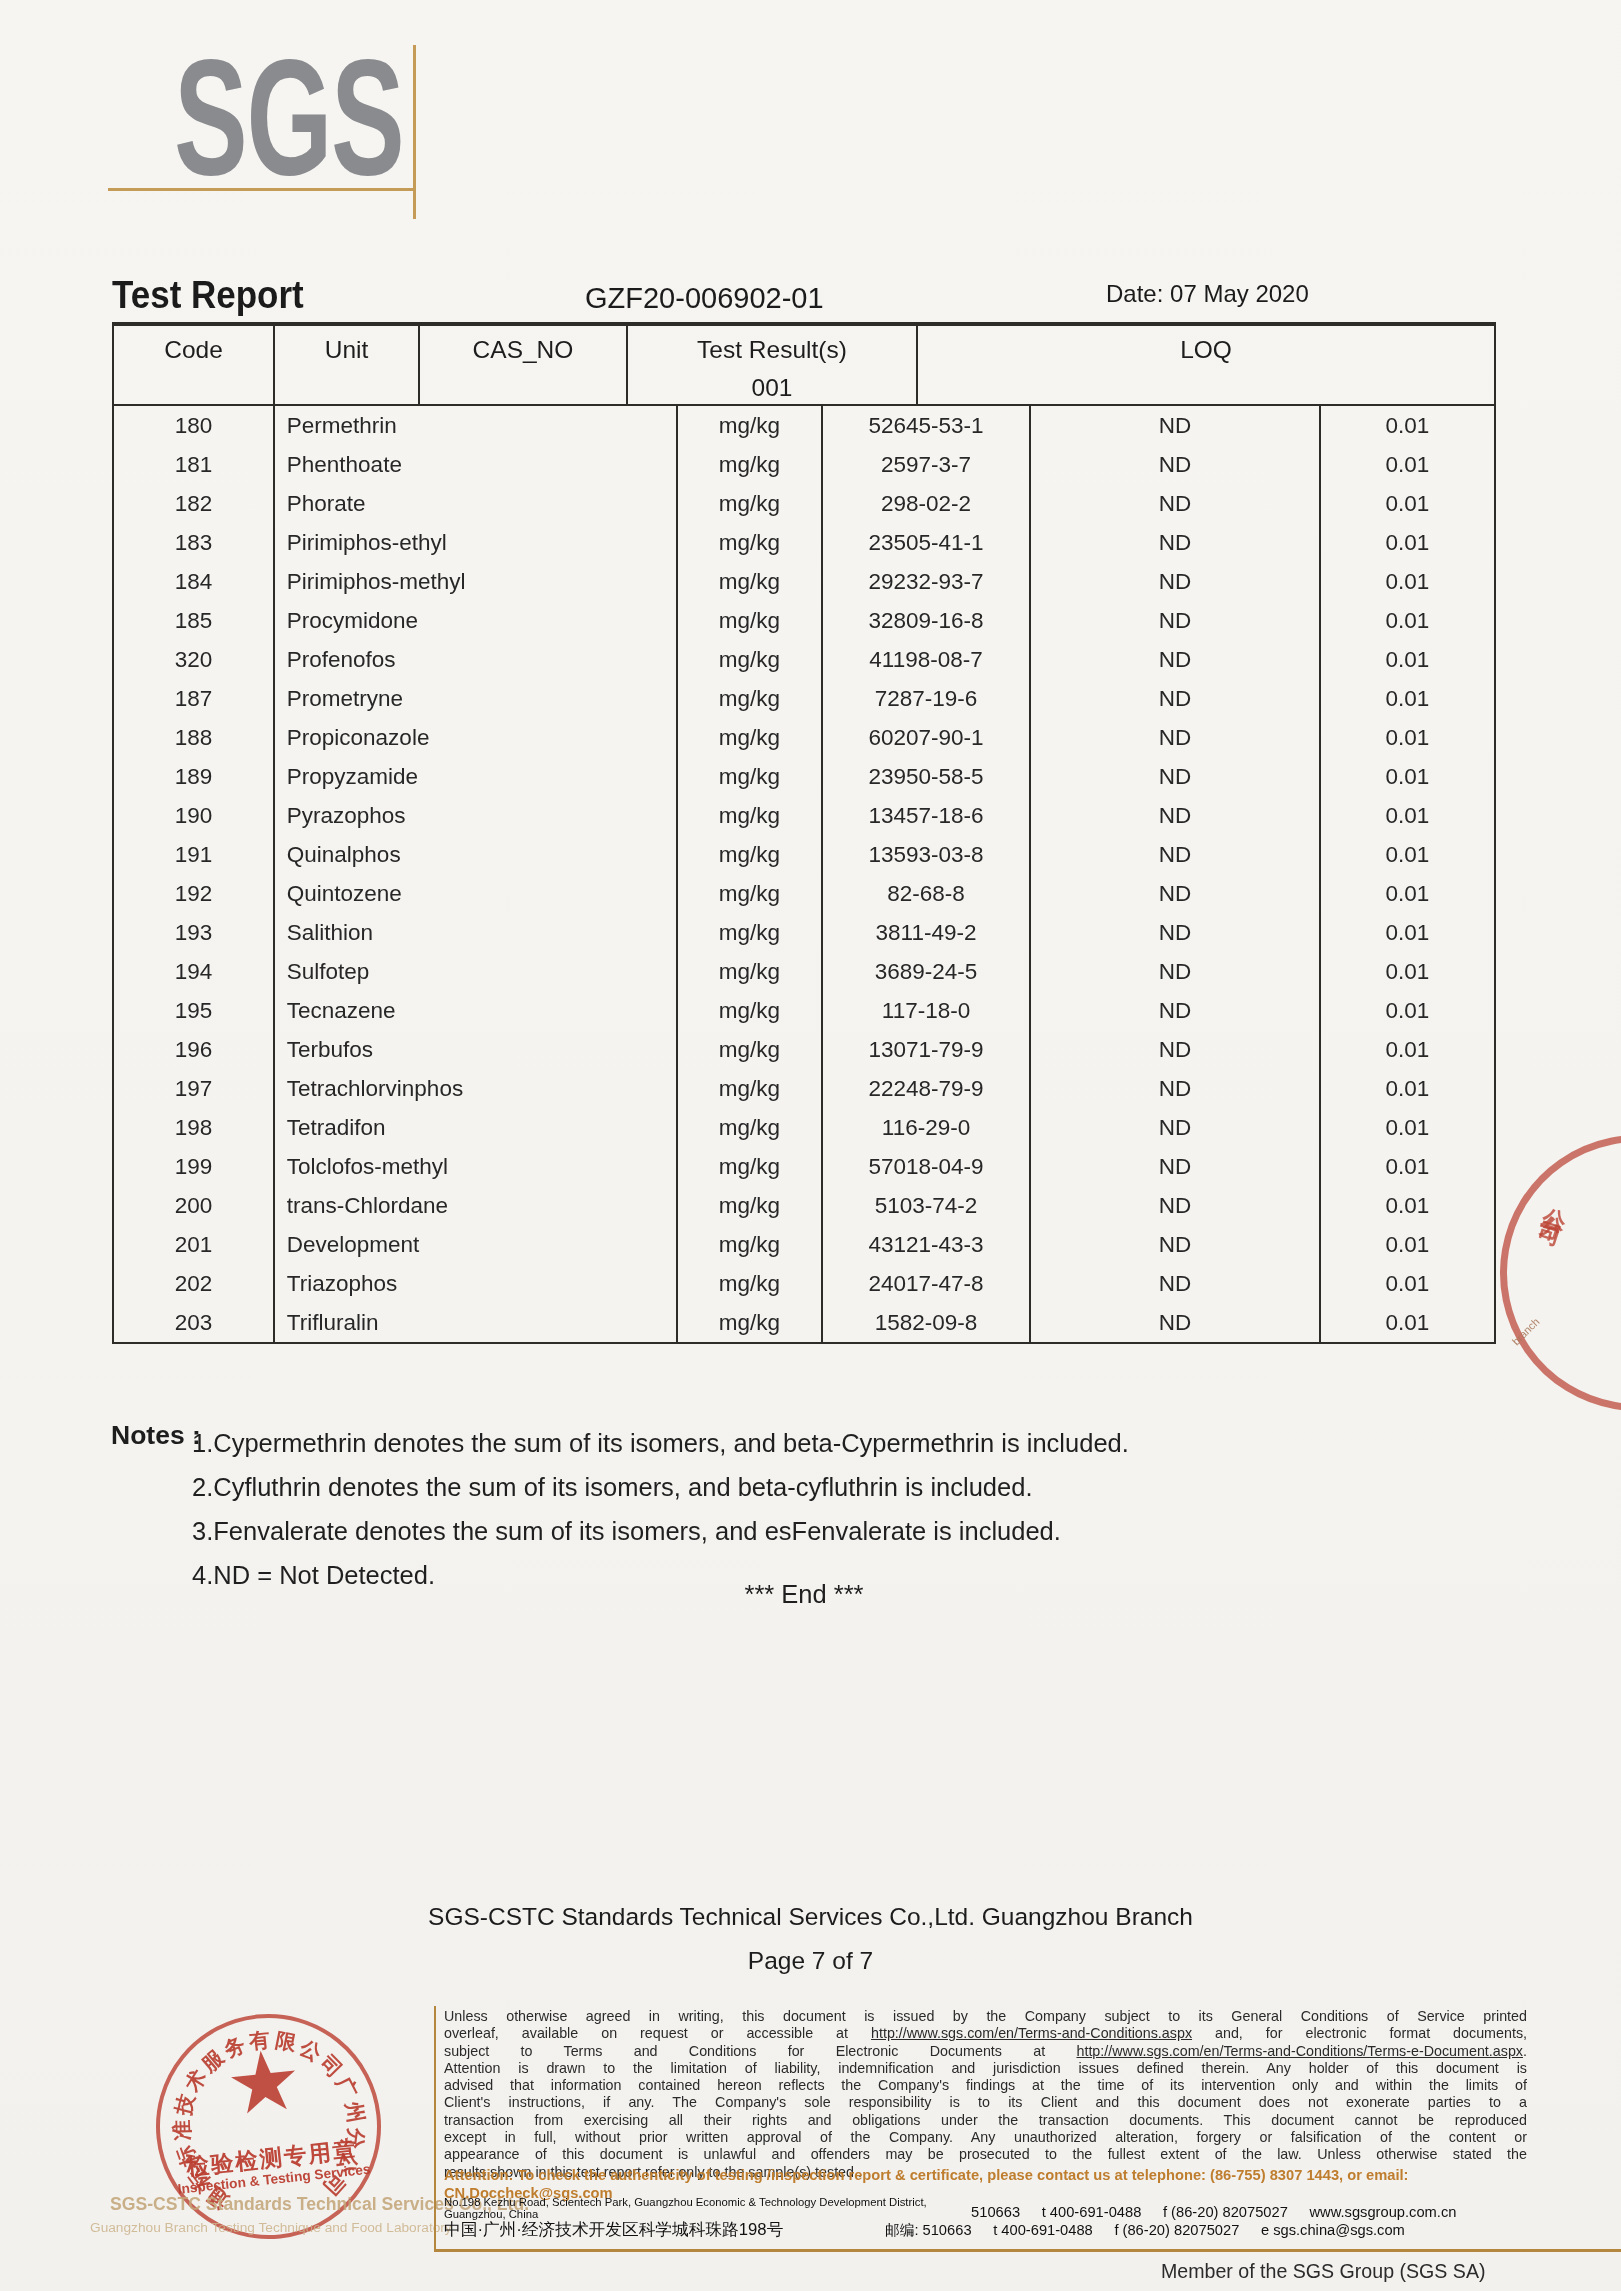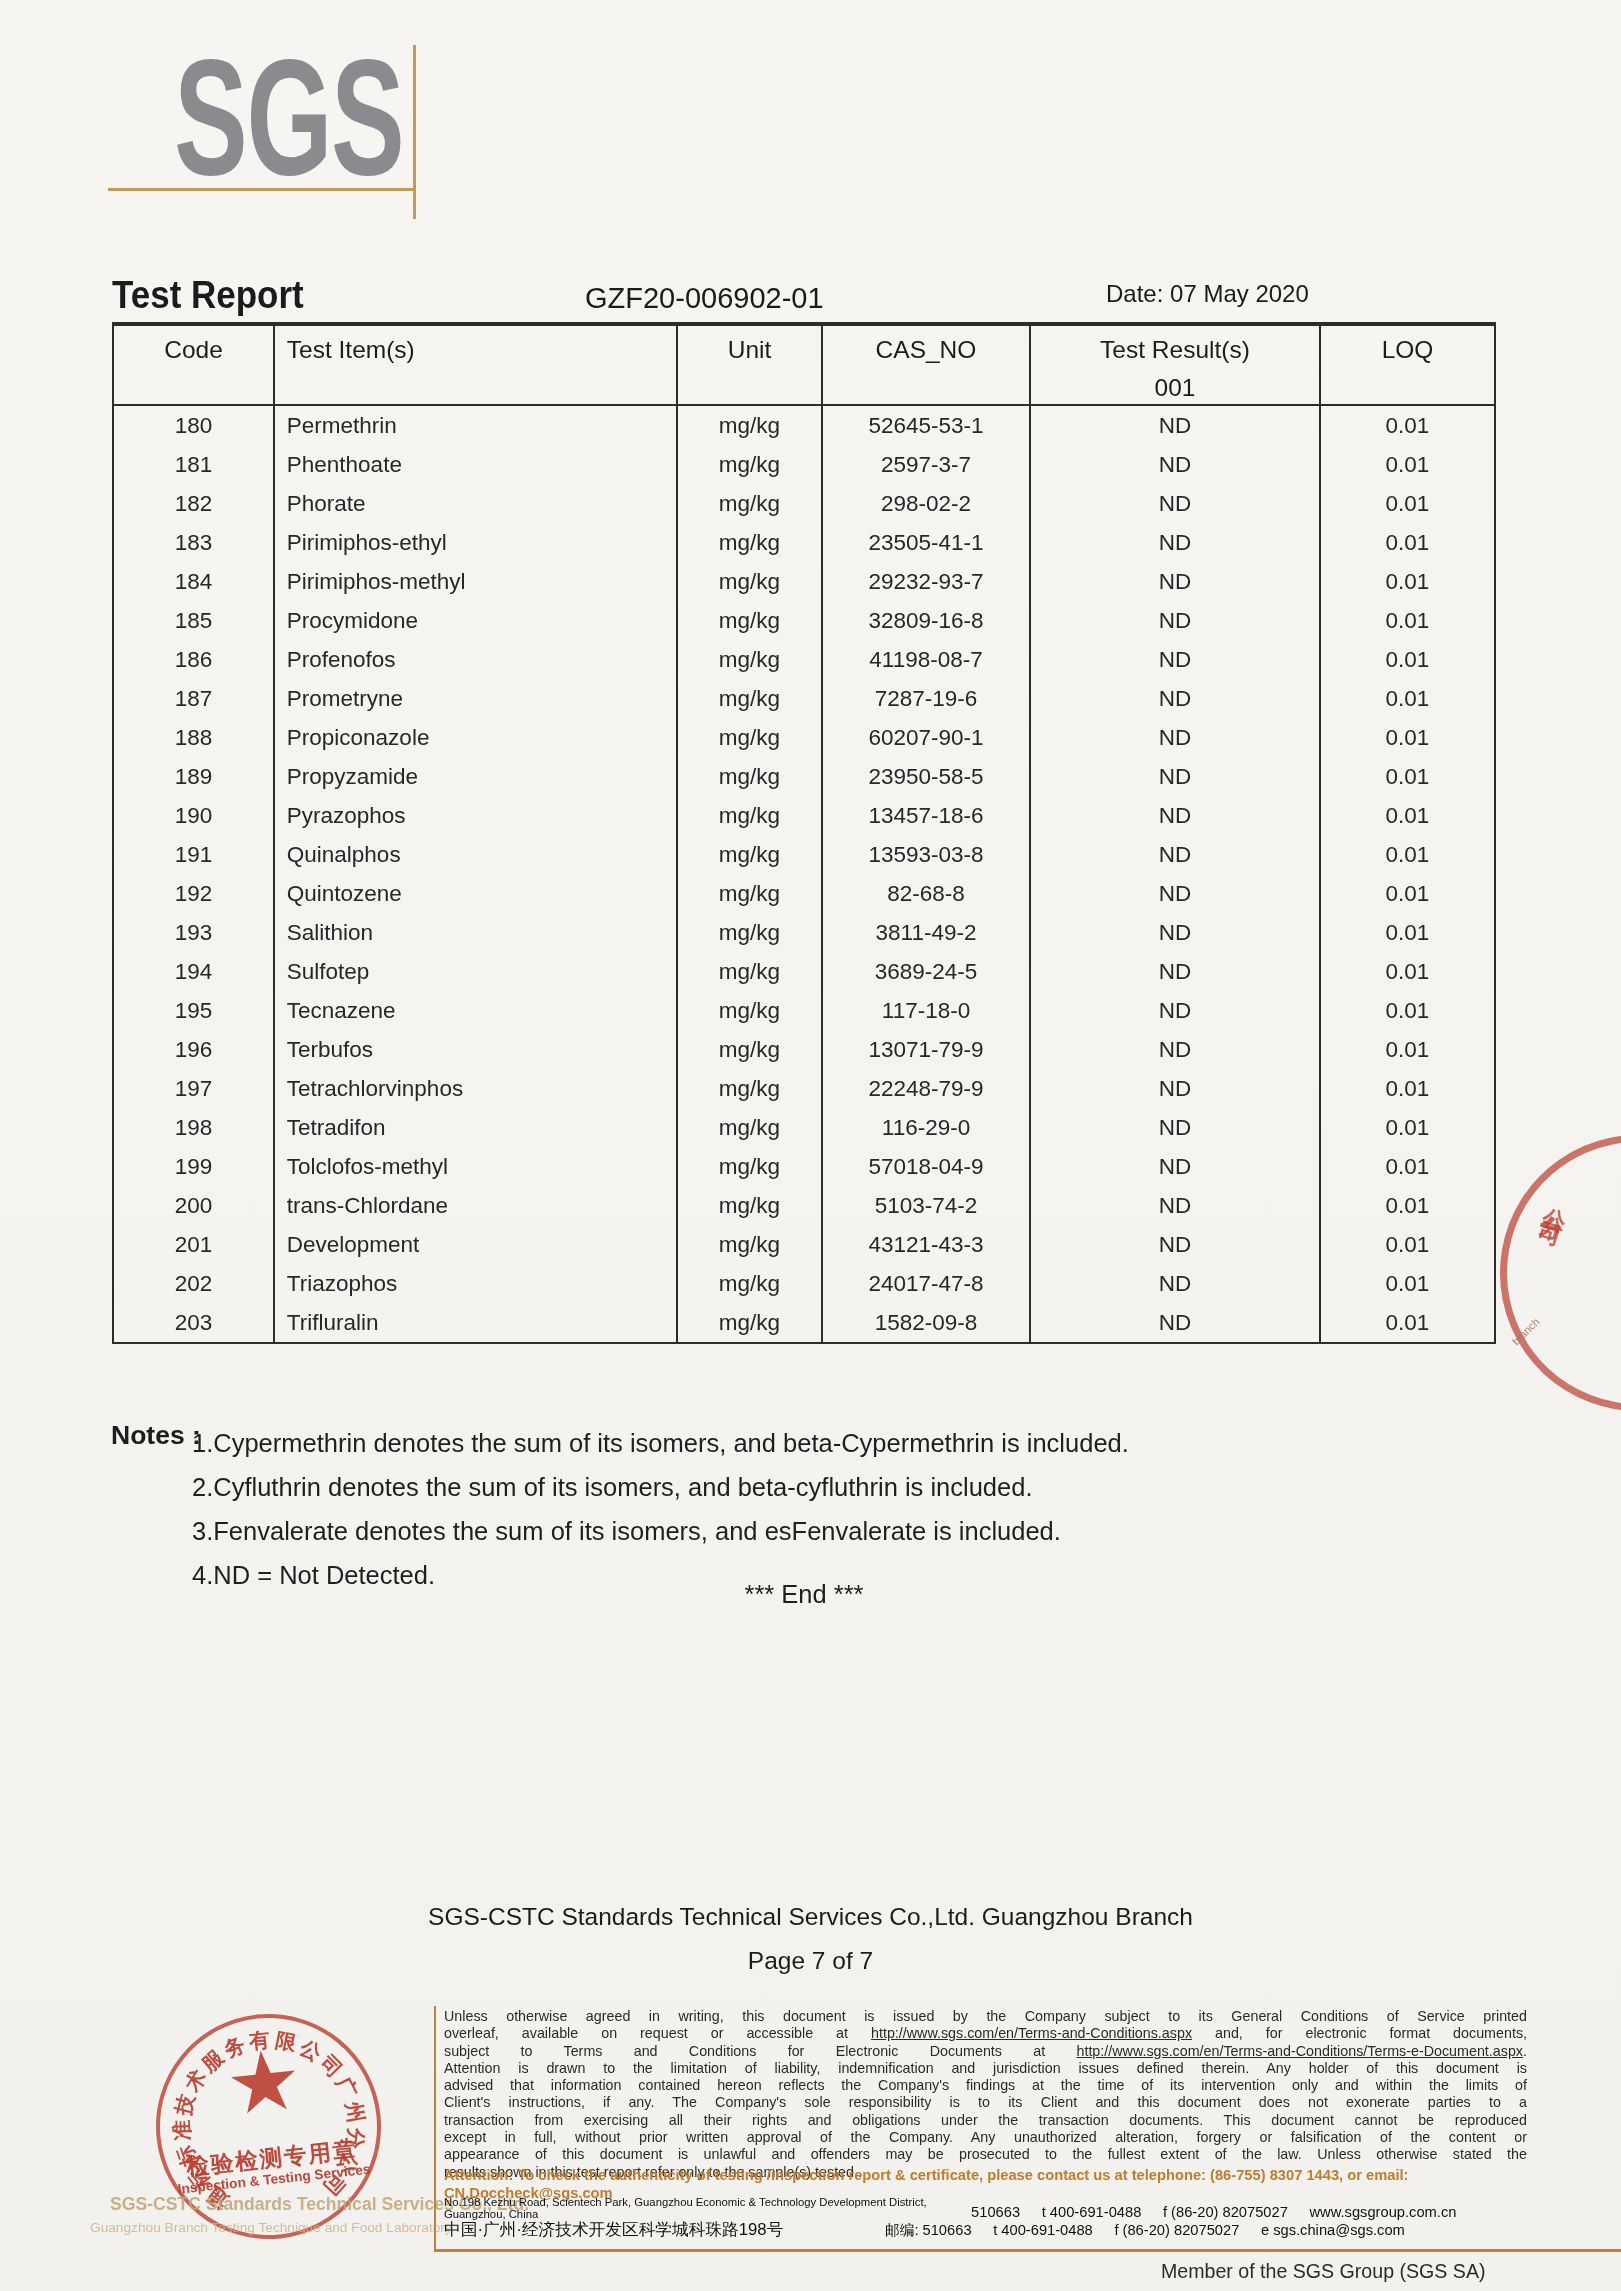--- a/index.html
+++ b/index.html
@@ -81,21 +81,20 @@
   <div class="abs logo-hline"></div>
   <div class="abs logo-vline"></div>
 
   <div class="abs title">Test Report</div>
   <div class="abs report-no">GZF20-006902-01</div>
   <div class="abs date">Date: 07 May 2020</div>
 
   <div class="abs rtable">
     <div class="thead">
       <div class="hcell w1 bR">Code</div>
-      <div class="hcell w2 bR left-al">Test Item(s)</div>
       <div class="hcell w3 bR">Unit</div>
       <div class="hcell w4 bR">CAS_NO</div>
       <div class="hcell w5 bR">
         <div class="hstack">
           <span>Test Result(s)</span>
           <span>001</span>
         </div>
       </div>
       <div class="hcell w6">LOQ</div>
     </div>
@@ -142,21 +141,21 @@
         </div>
         <div class="trow">
           <div class="cell w1 bR">185</div>
           <div class="cell w2 bR left-al">Procymidone</div>
           <div class="cell w3 bR">mg/kg</div>
           <div class="cell w4 bR">32809-16-8</div>
           <div class="cell w5 bR">ND</div>
           <div class="cell w6">0.01</div>
         </div>
         <div class="trow">
-          <div class="cell w1 bR">186</div>
+          <div class="cell w1 bR">320</div>
           <div class="cell w2 bR left-al">Profenofos</div>
           <div class="cell w3 bR">mg/kg</div>
           <div class="cell w4 bR">41198-08-7</div>
           <div class="cell w5 bR">ND</div>
           <div class="cell w6">0.01</div>
         </div>
         <div class="trow">
           <div class="cell w1 bR">187</div>
           <div class="cell w2 bR left-al">Prometryne</div>
           <div class="cell w3 bR">mg/kg</div>

